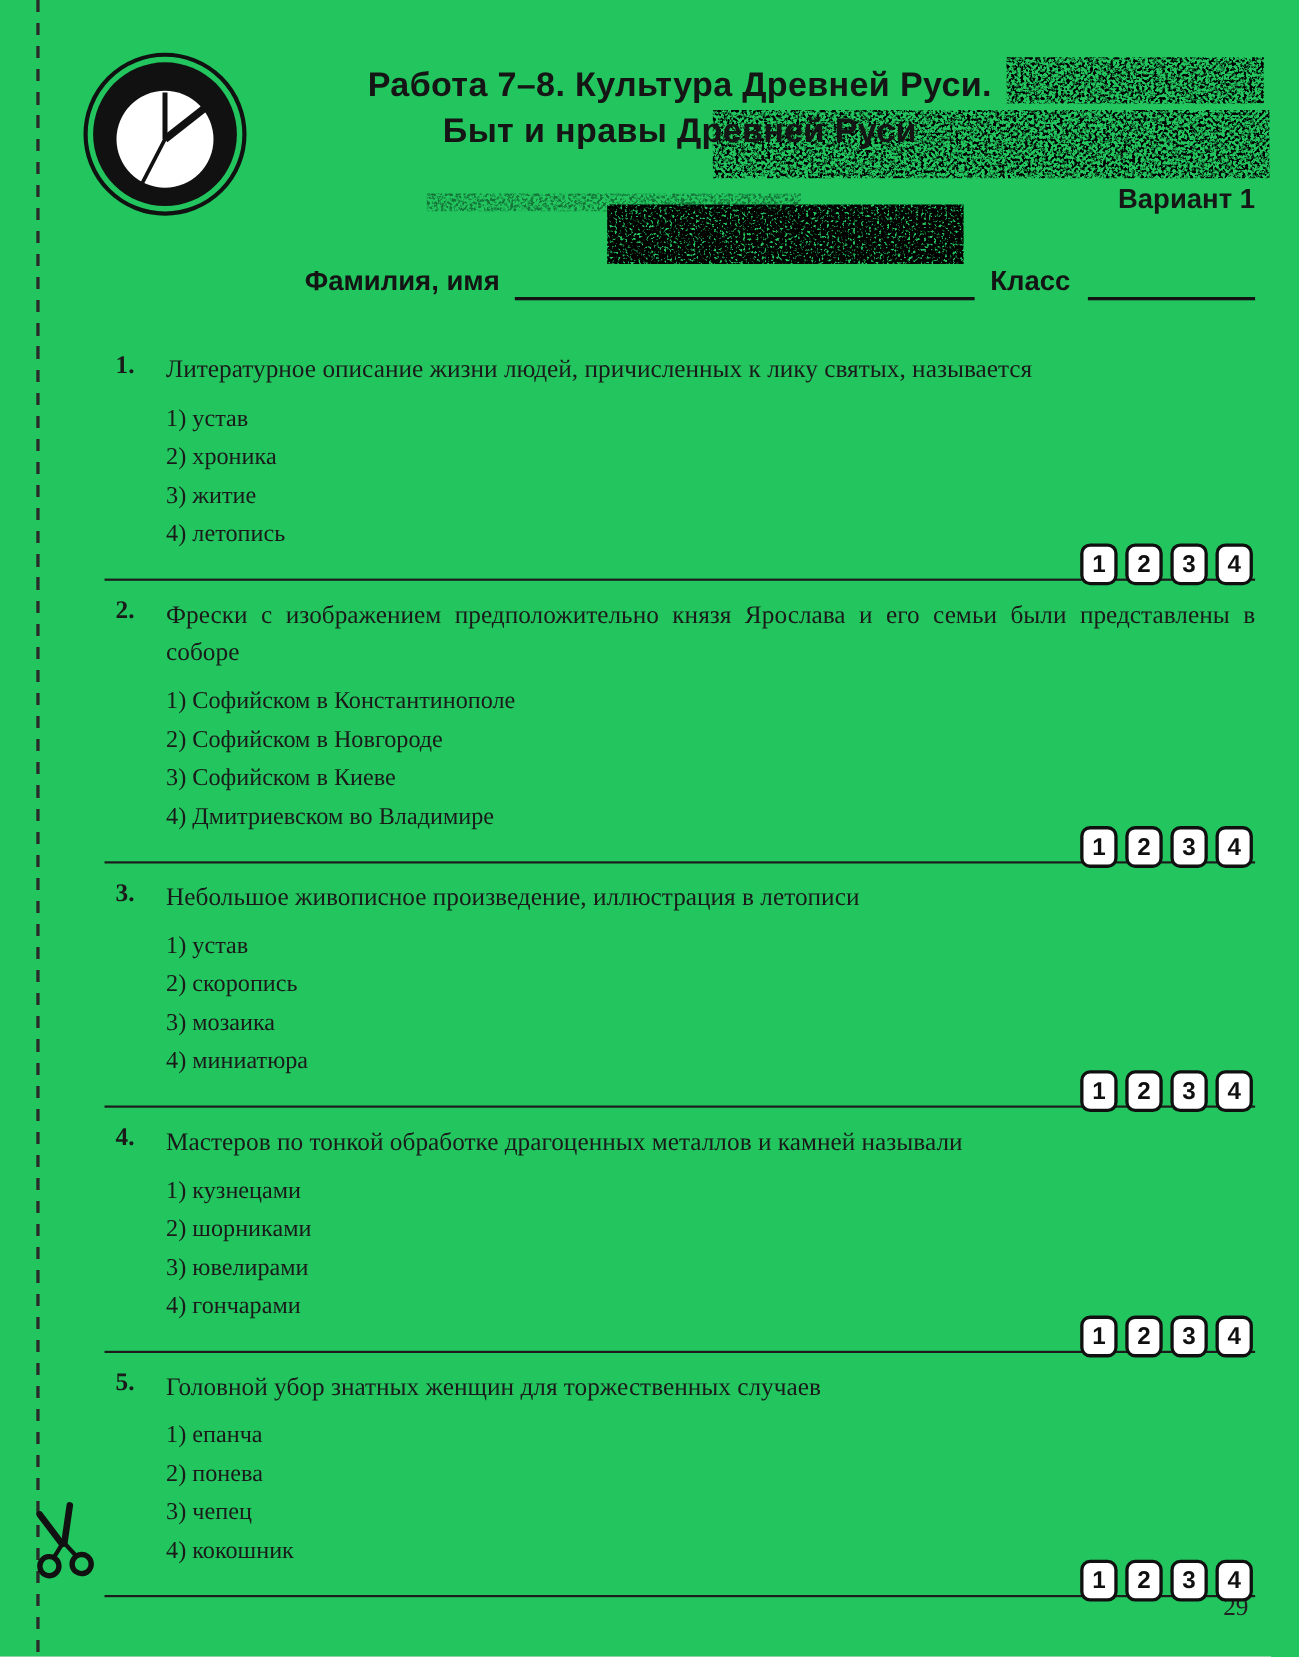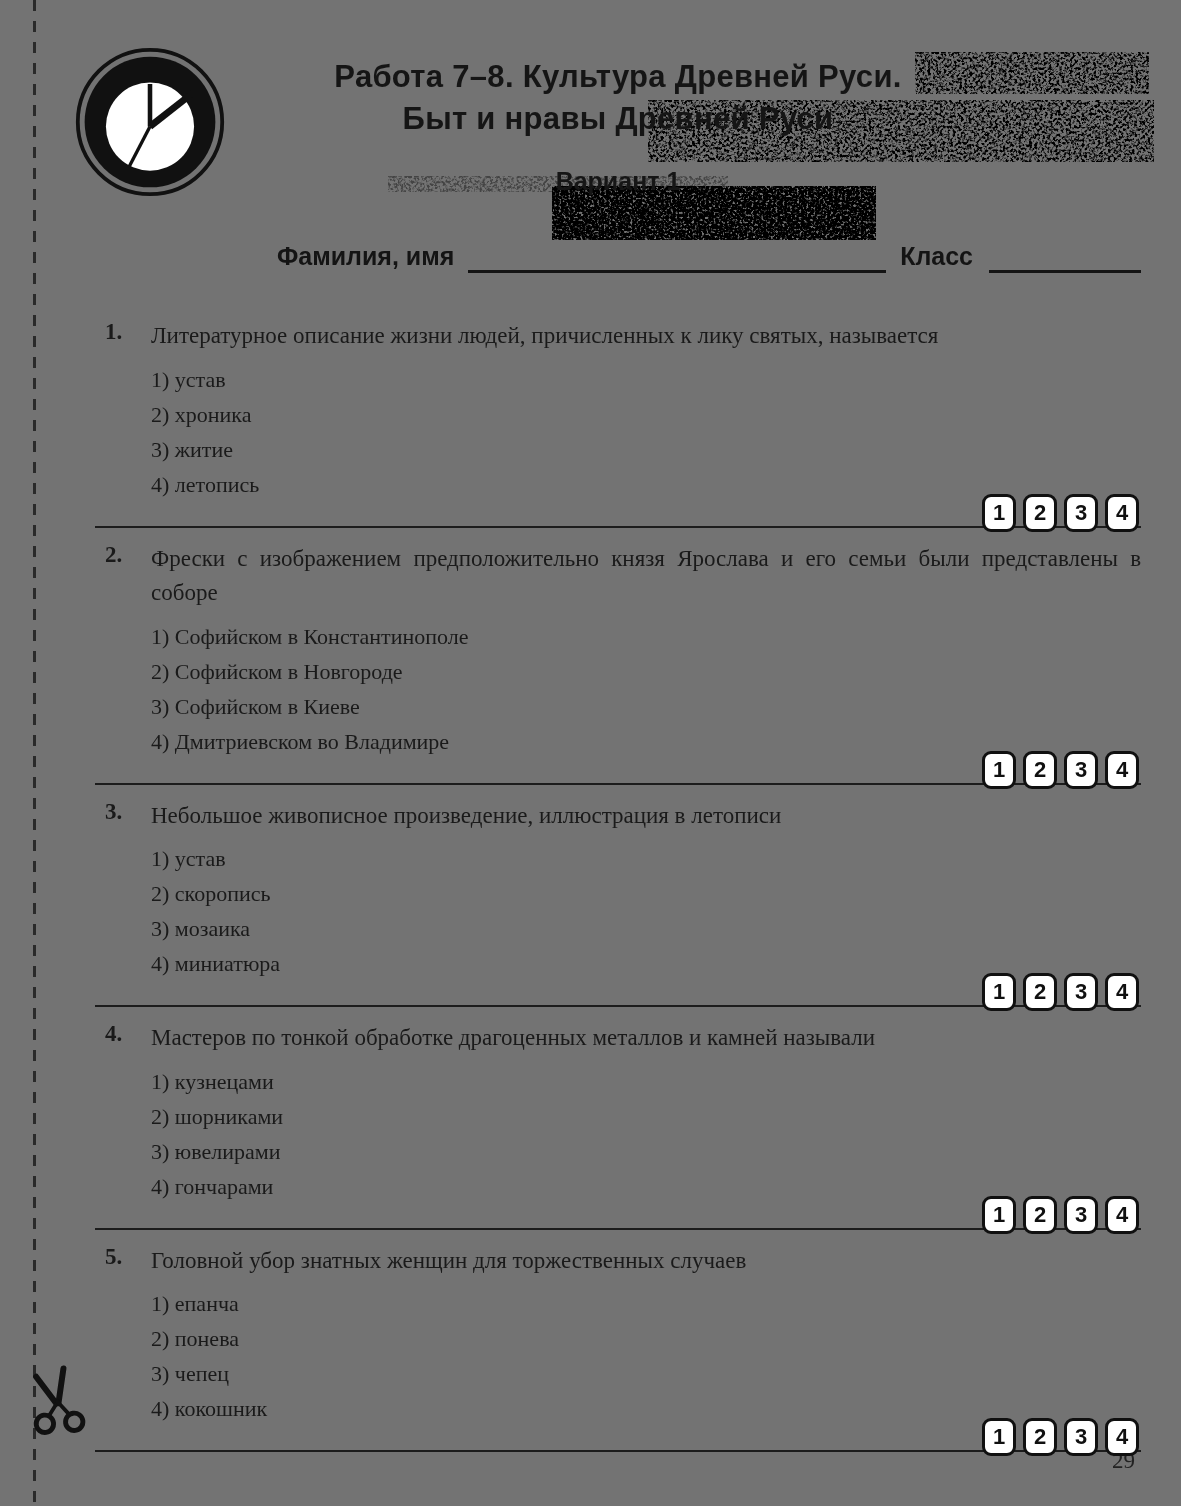--- a/index.html
+++ b/index.html
@@ -1,19 +1,19 @@
 <!DOCTYPE html>
 <html><head>
 <meta charset="utf-8">
 <style>
   html,body{margin:0;padding:0;background:#d9d9d9;}
   .page{
     position:relative;
     width:1181px;height:1506px;
-    background:#737373;
+    background:#22c55e;
     color:#1a1a1a;
     font-family:"Liberation Serif",serif;
     overflow:hidden;
     margin:0 auto;
   }
   
   .cutline{
     position:absolute;left:33px;top:0;width:3px;height:100%;
     background:repeating-linear-gradient(to bottom,#2a2a2a 0 11px,transparent 11px 21px);
   }
@@ -21,21 +21,21 @@
   .clock{position:absolute;left:74px;top:46px;width:152px;height:152px;}
   
   .smudge{position:absolute;z-index:1;}
   .content{position:absolute;left:95px;top:0;width:1046px;z-index:2;}
   .titles{
     padding-top:56px;text-align:center;
     font-family:"Liberation Sans",sans-serif;font-weight:bold;
     font-size:31px;line-height:1.34;letter-spacing:.3px;color:#151515;
   }
   .variant{
-    margin-top:28px;text-align:center;position:relative;z-index:2;
+    margin-top:28px;text-align:right;position:relative;z-index:2;
     font-family:"Liberation Sans",sans-serif;font-weight:bold;font-size:25px;color:#161616;
   }
   .namerow{
     display:flex;align-items:flex-start;margin-top:46px;padding-left:182px;
     font-family:"Liberation Sans",sans-serif;font-weight:bold;font-size:25px;color:#141414;
   }
   .namerow .lbl{white-space:nowrap;padding-bottom:2px;}
   .fill-line{flex:1;border-bottom:3px solid #141414;height:28px;margin:0 14px;}
   .class-line{width:152px;border-bottom:3px solid #141414;height:28px;margin-left:16px;}
   .questions{margin-top:32px;}

